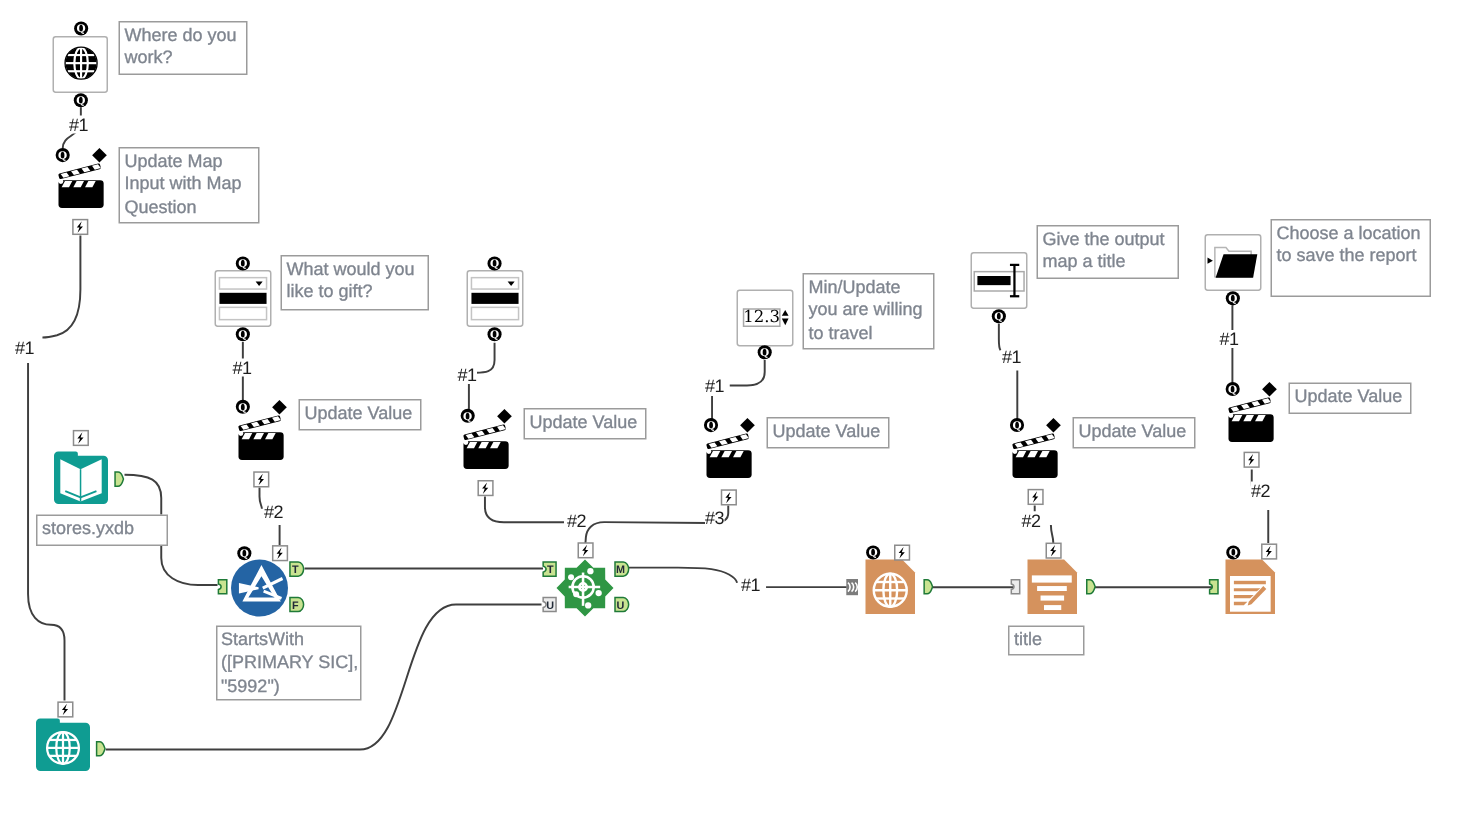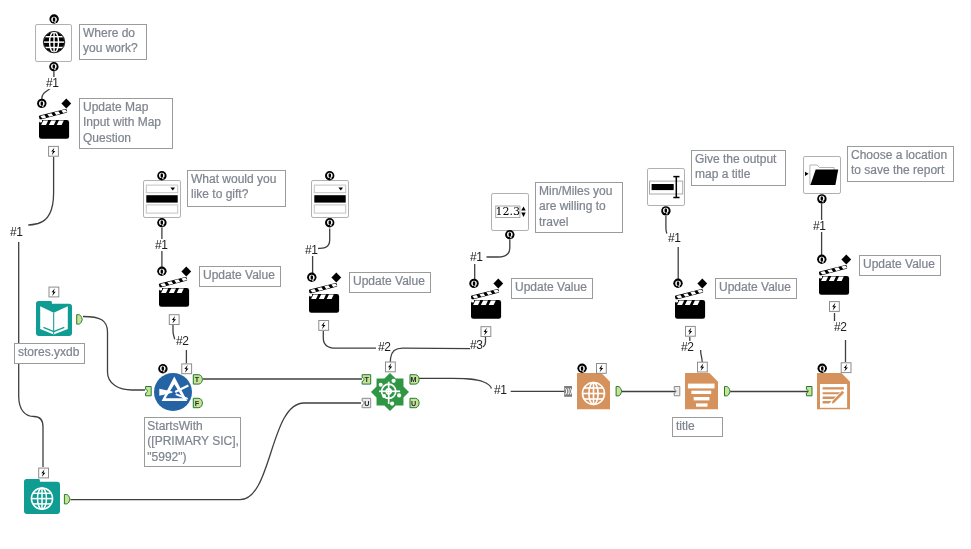--- a/index.html
+++ b/index.html
@@ -476,32 +476,32 @@
           <rect x="0.5" y="0.5" width="9.8" height="9.8" fill="#fff" stroke="#8c8c8c" stroke-width="1"></rect>
           <path d="M6.4 1.6 L3.1 5.7 L4.9 5.7 L3.6 9.3 L7.2 5.1 L5.2 5.1 Z" fill="#000"></path>
         </g>
     <g transform="translate(840.7,362.3)">
           <rect x="0.5" y="0.5" width="9.8" height="9.8" fill="#fff" stroke="#8c8c8c" stroke-width="1"></rect>
           <path d="M6.4 1.6 L3.1 5.7 L4.9 5.7 L3.6 9.3 L7.2 5.1 L5.2 5.1 Z" fill="#000"></path>
         </g>
   </g>
 </svg>
 
-<div class="ann" style="left:79px;top:24px;width:68px;height:36px">Where do you work?</div>
+<div class="ann" style="left:79px;top:14px;width:86px;height:36px">Where do you work?</div>
 <div class="ann" style="left:79px;top:98px;width:94px;height:51px">Update Map Input with Map Question</div>
 <div class="ann" style="left:187px;top:170px;width:99px;height:37px">What would you like to gift?</div>
-<div class="ann" style="left:535px;top:182px;width:88px;height:51px">Min/Miles you are willing to travel</div>
+<div class="ann" style="left:535px;top:182px;width:88px;height:51px">Min/Update you are willing to travel</div>
 <div class="ann" style="left:691px;top:150px;width:95px;height:36px">Give the output map a title</div>
-<div class="ann" style="left:847px;top:146px;width:107px;height:36px">Choose a location to save the report</div>
+<div class="ann" style="left:847px;top:146px;width:107px;height:52px">Choose a location to save the report</div>
 <div class="ann" style="left:199px;top:266px;width:82px;height:21px">Update Value</div>
 <div class="ann" style="left:349px;top:272px;width:82px;height:21px">Update Value</div>
 <div class="ann" style="left:511px;top:278px;width:82px;height:21px">Update Value</div>
 <div class="ann" style="left:715px;top:278px;width:82px;height:21px">Update Value</div>
 <div class="ann" style="left:859px;top:255px;width:82px;height:21px">Update Value</div>
-<div class="ann" style="left:14px;top:343px;width:71px;height:21px">stores.yxdb</div>
+<div class="ann" style="left:24px;top:343px;width:88px;height:21px">stores.yxdb</div>
 <div class="ann" style="left:144.3px;top:417px;width:97px;height:50px;padding-left:2px;padding-right:1px">StartsWith ([PRIMARY SIC], "5992")</div>
 <div class="ann" style="left:672px;top:417px;width:51px;height:20px">title</div>
 
 <div class="wlabel" style="left:46px;top:77px">#1</div>
 <div class="wlabel" style="left:10px;top:226px">#1</div>
 <div class="wlabel" style="left:155px;top:239px">#1</div>
 <div class="wlabel" style="left:305px;top:244px">#1</div>
 <div class="wlabel" style="left:470px;top:251px">#1</div>
 <div class="wlabel" style="left:668px;top:232px">#1</div>
 <div class="wlabel" style="left:813px;top:220px">#1</div>

